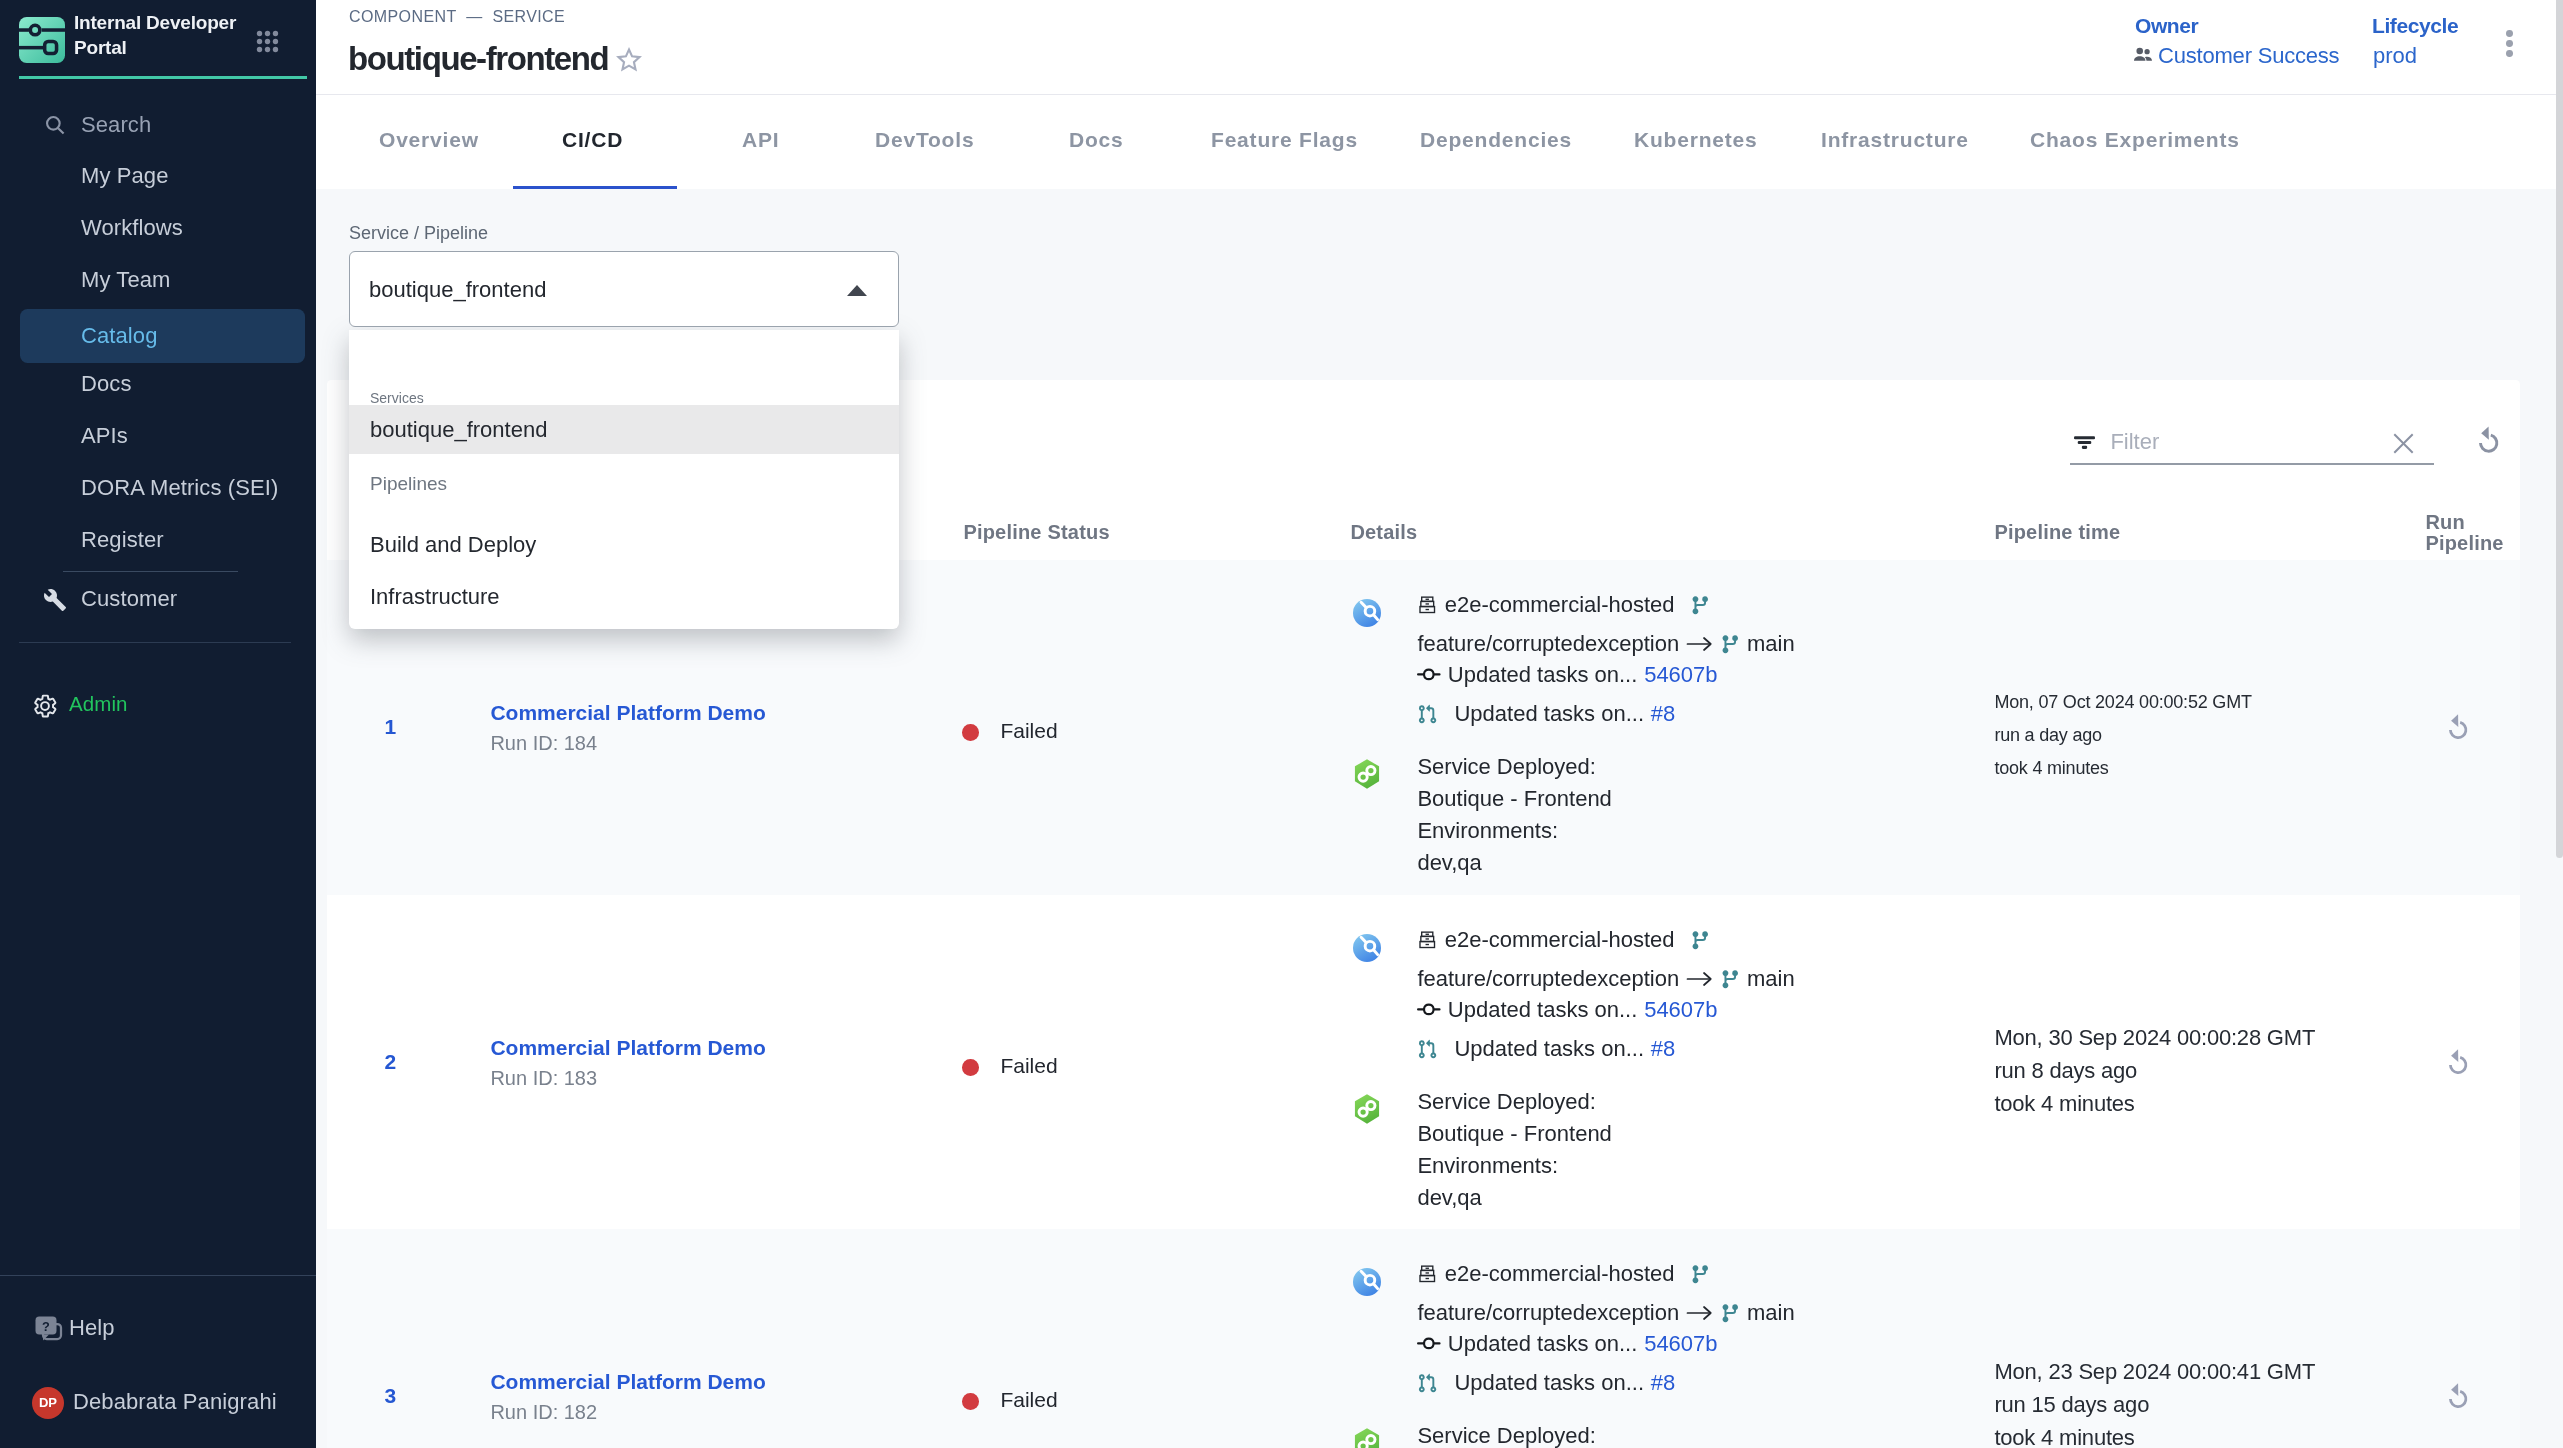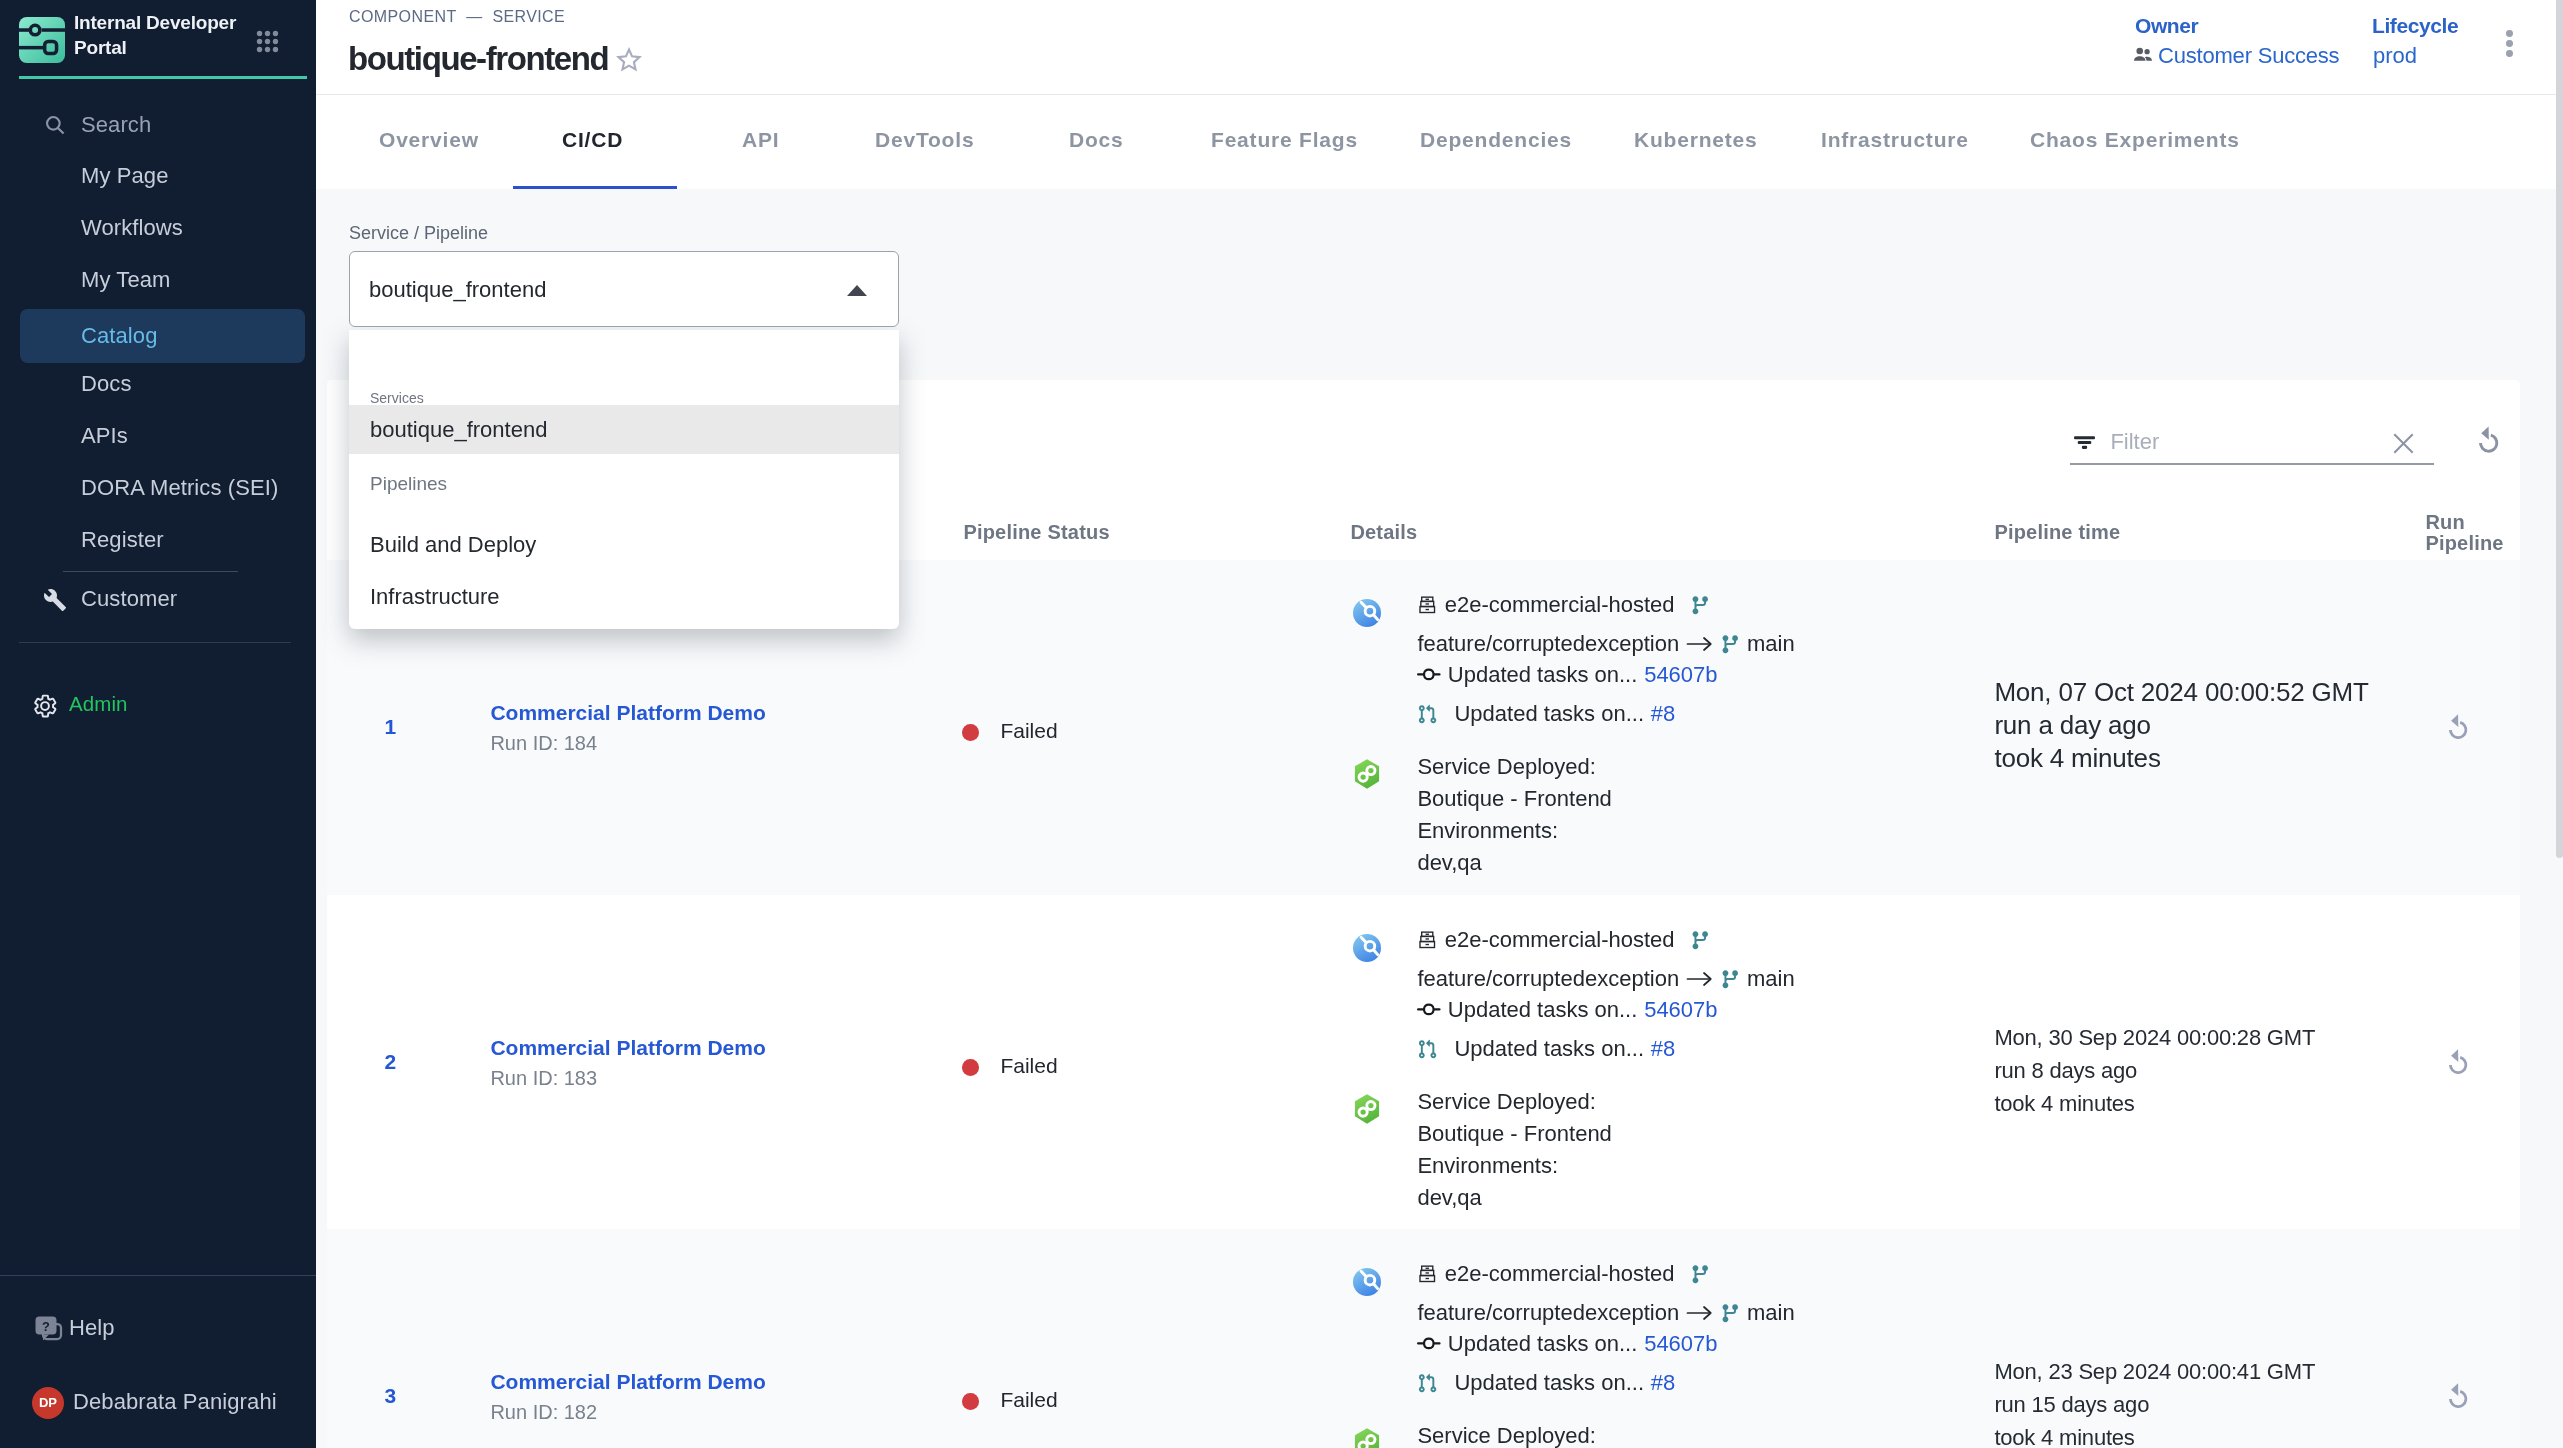--- a/index.html
+++ b/index.html
@@ -236,21 +236,21 @@
                 <stop offset="1" stop-color="#54b23a"></stop>
               </linearGradient>
             </defs>
             <path d="M19 0.5 L35.5 10 L35.5 30.5 L19 40.5 L2.5 30.5 L2.5 10 Z" fill="url(#cdg1)"></path>
             <g stroke="#fff" stroke-width="4" fill="none">
               <circle cx="24.3" cy="15.8" r="5.6"></circle>
               <circle cx="13.7" cy="24.7" r="5.6"></circle>
             </g>
           </svg>
       <div class="abs" style="left:1090px;top:191px;font-size:22px;color:#23272e;line-height:32px;">Service Deployed:<br>Boutique - Frontend<br>Environments:<br>dev,qa</div>
-      <div class="abs" style="left:1667px;top:116px;font-size:26px;color:#262b33;letter-spacing:-0.2px;line-height:33px;">Mon, 07 Oct 2024 00:00:52 GMT<br>run a day ago<br>took 4 minutes</div>
+      <div class="abs" style="left:1667px;top:126px;font-size:18px;color:#262b33;letter-spacing:-0.2px;line-height:33px;">Mon, 07 Oct 2024 00:00:52 GMT<br>run a day ago<br>took 4 minutes</div>
       <svg class="abs" style="left:2120px;top:154px" width="22" height="27" viewBox="0 0 29 36">
             <path d="M17.4 11.2 A10.3 10.3 0 1 1 4.4 21.2" fill="none" stroke="#9aa0b5" stroke-width="3.7"></path>
             <polygon points="14.6,0.4 5.3,9 14.9,17.2" fill="#9aa0b5"></polygon>
           </svg>
         </div>
       <div class="row" style="top:515px;">
       <div class="abs" style="left:50px;top:152px;width:26px;text-align:center;font-size:21px;font-weight:bold;color:#2557d2;line-height:30px;">2</div>
       <div class="abs" style="left:163px;top:138px;font-size:21px;font-weight:bold;color:#2658d4;line-height:30px;">Commercial Platform Demo</div>
       <div class="abs" style="left:163px;top:168px;font-size:20px;color:#79818d;line-height:30px;">Run ID: 183</div>
       <div class="abs" style="left:635px;top:164px;width:16.7px;height:16.7px;border-radius:50%;background:#d23b40;"></div>

